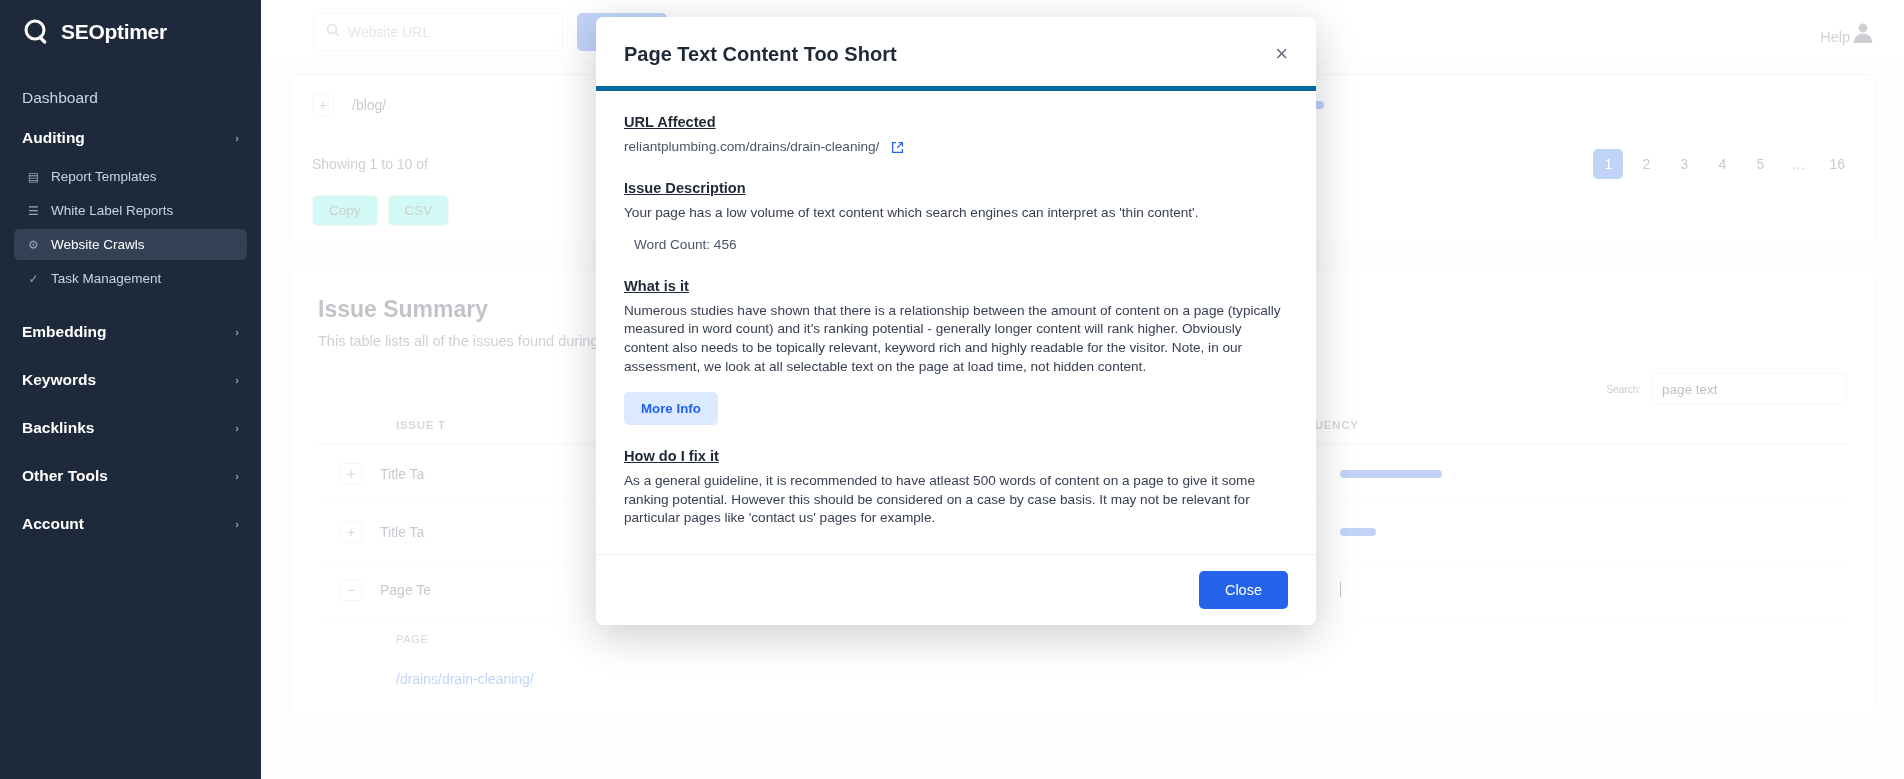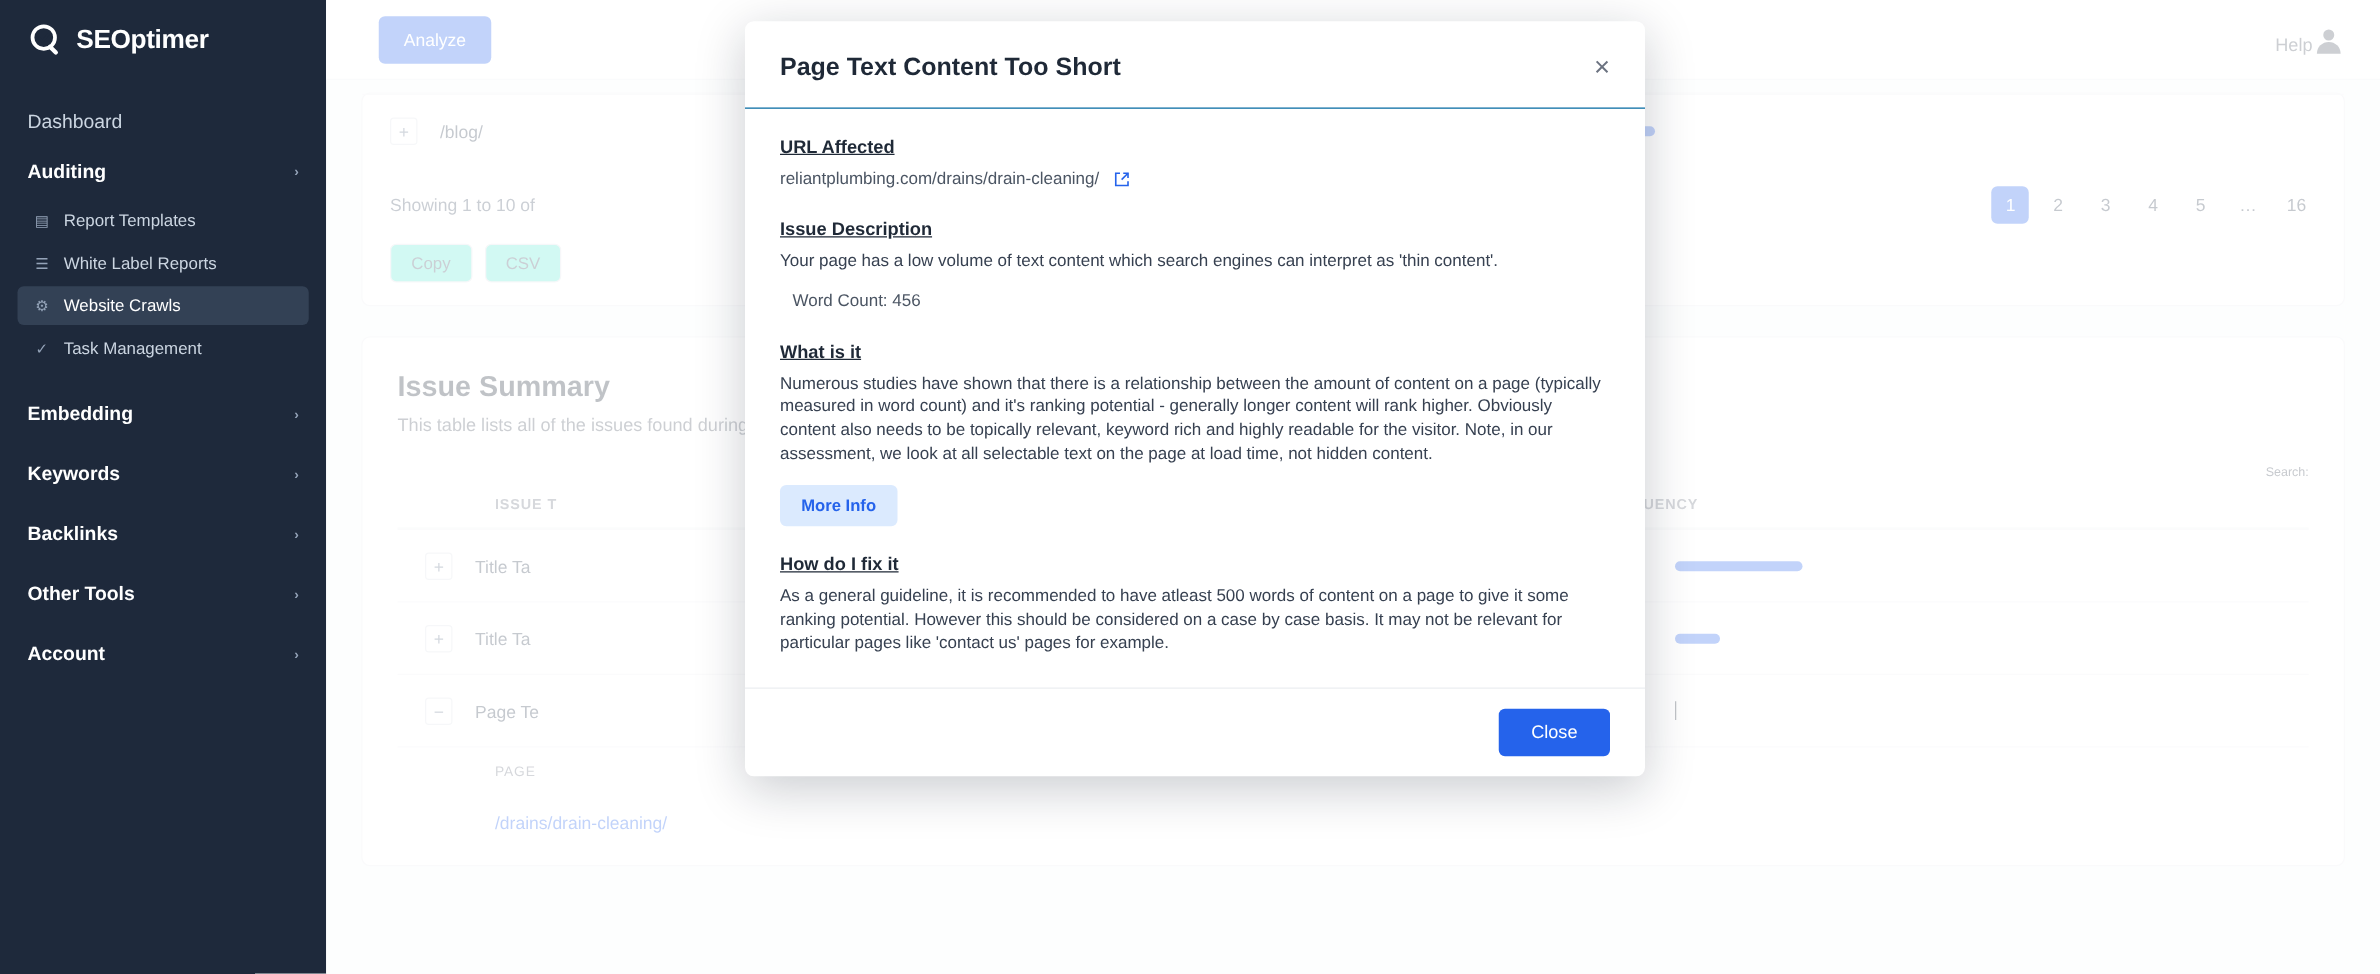--- a/index.html
+++ b/index.html
@@ -302,21 +302,21 @@
     background: #ffffff;
     border-radius: 7px;
     box-shadow: 0 10px 40px rgba(15,23,42,0.22);
     z-index: 60;
     overflow: hidden;
   }
   .modal-header {
     display: flex;
     align-items: flex-start;
     padding: 26px 28px 20px 28px;
-    border-bottom: 1px solid #0369a1;
+    border-bottom: 5px solid #0369a1;
   }
   .modal-title {
     font-size: 20px;
     font-weight: bold;
     color: #1f2937;
     margin: 0;
   }
   .modal-close {
     margin-left: auto;
     background: none;
@@ -448,20 +448,29 @@
       <div class="nav-item active-section" style="margin-top:8px">
         <span>Account</span>
         <span class="chev">›</span>
       </div>
     </nav>
   </aside>
 
   <section class="main">
 
     <header class="topbar">
+      <div class="url-field">
+        <span>
+          <svg width="14" height="14" viewBox="0 0 14 14">
+            <circle cx="6" cy="6" r="4.4" fill="none" stroke="#9aa2ad" stroke-width="1.6"></circle>
+            <line x1="9.4" y1="9.4" x2="13" y2="13" stroke="#9aa2ad" stroke-width="1.6"></line>
+          </svg>
+        </span>
+        <span>Website URL</span>
+      </div>
       <button class="analyze-btn">Analyze</button>
       <div class="topbar-right">
         <span class="help-link">Help</span>
         <span class="avatar">
           <svg width="26" height="26" viewBox="0 0 26 26">
             <circle cx="13" cy="9" r="4.4" fill="#4b5563"></circle>
             <path d="M3.5 24 a9.5 9.5 0 0 1 19 0 z" fill="#4b5563"></path>
           </svg>
         </span>
       </div>
@@ -496,20 +505,21 @@
           <button class="exp-btn">CSV</button>
         </div>
       </div>
 
       <div class="summary-card">
         <h2 class="summary-title">Issue Summary</h2>
         <p class="summary-sub">This table lists all of the issues found during the crawl along with the number of pages affected.</p>
 
         <div class="search-row">
           <span class="search-label">Search:</span>
+          <input class="search-input" type="text" value="page text" style="">
         </div>
 
         <div class="thead">
           <span class="col-issue" style="padding-left:56px">ISSUE T</span>
           <span class="col-freq">FREQUENCY</span>
         </div>
 
         <div class="rowline">
           <span class="expander">+</span>
           <span class="col-issue">Title Ta</span>

